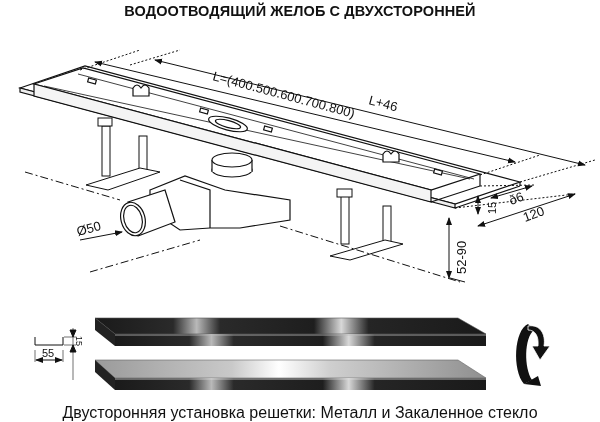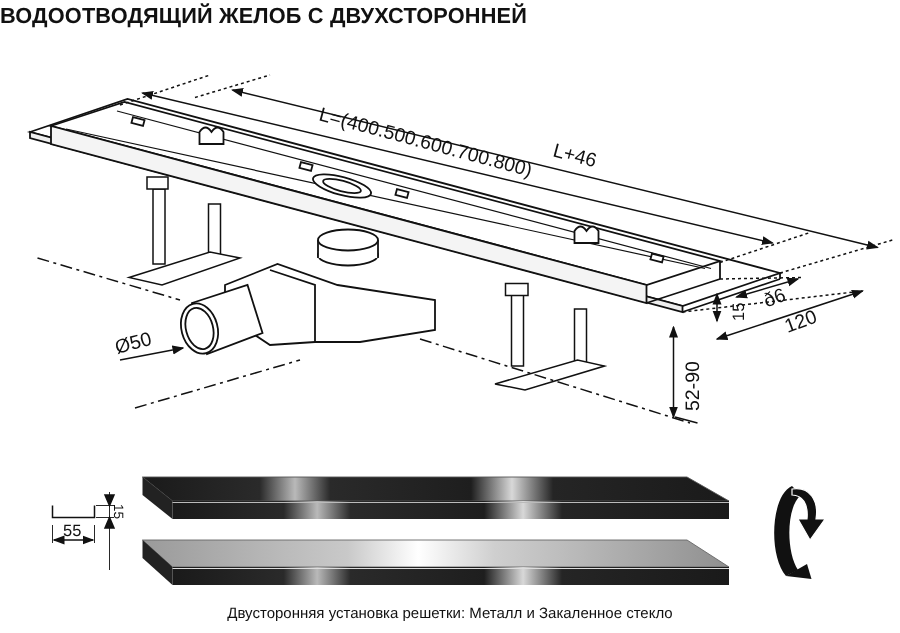--- a/index.html
+++ b/index.html
@@ -1,18 +1,18 @@
 <!DOCTYPE html>
 <html><head>
 <meta charset="utf-8">
 <style>
   html, body { margin: 0; padding: 0; background: #ffffff; }
   body { width: 600px; height: 422px; position: relative; overflow: hidden; font-family: "Liberation Sans", sans-serif; color: #111; }
-  .title { position: absolute; left: 0; top: 2px; width: 600px; font-weight: bold; font-size: 14.5px; line-height: 18px; letter-spacing: 0.1px; }
-  .caption { position: absolute; left: 0; top: 404px; width: 600px; text-align: center; font-size: 10px; }
+  .title { position: absolute; left: 0; top: 2px; width: 600px; text-align: center; font-weight: bold; font-size: 14.5px; line-height: 18px; letter-spacing: 0.1px; }
+  .caption { position: absolute; left: 0; top: 404px; width: 600px; text-align: center; font-size: 16px; }
   svg.drawing { position: absolute; left: 0; top: 0; }
   .dim-text { font-family: "Liberation Sans", sans-serif; font-size: 13px; fill: #111; }
   .dim-text-sm { font-family: "Liberation Sans", sans-serif; font-size: 11px; fill: #111; }
 </style>
 </head>
 <body>
 
 <div class="title">
   <div>ВОДООТВОДЯЩИЙ ЖЕЛОБ С ДВУХСТОРОННЕЙ</div>
 </div>

